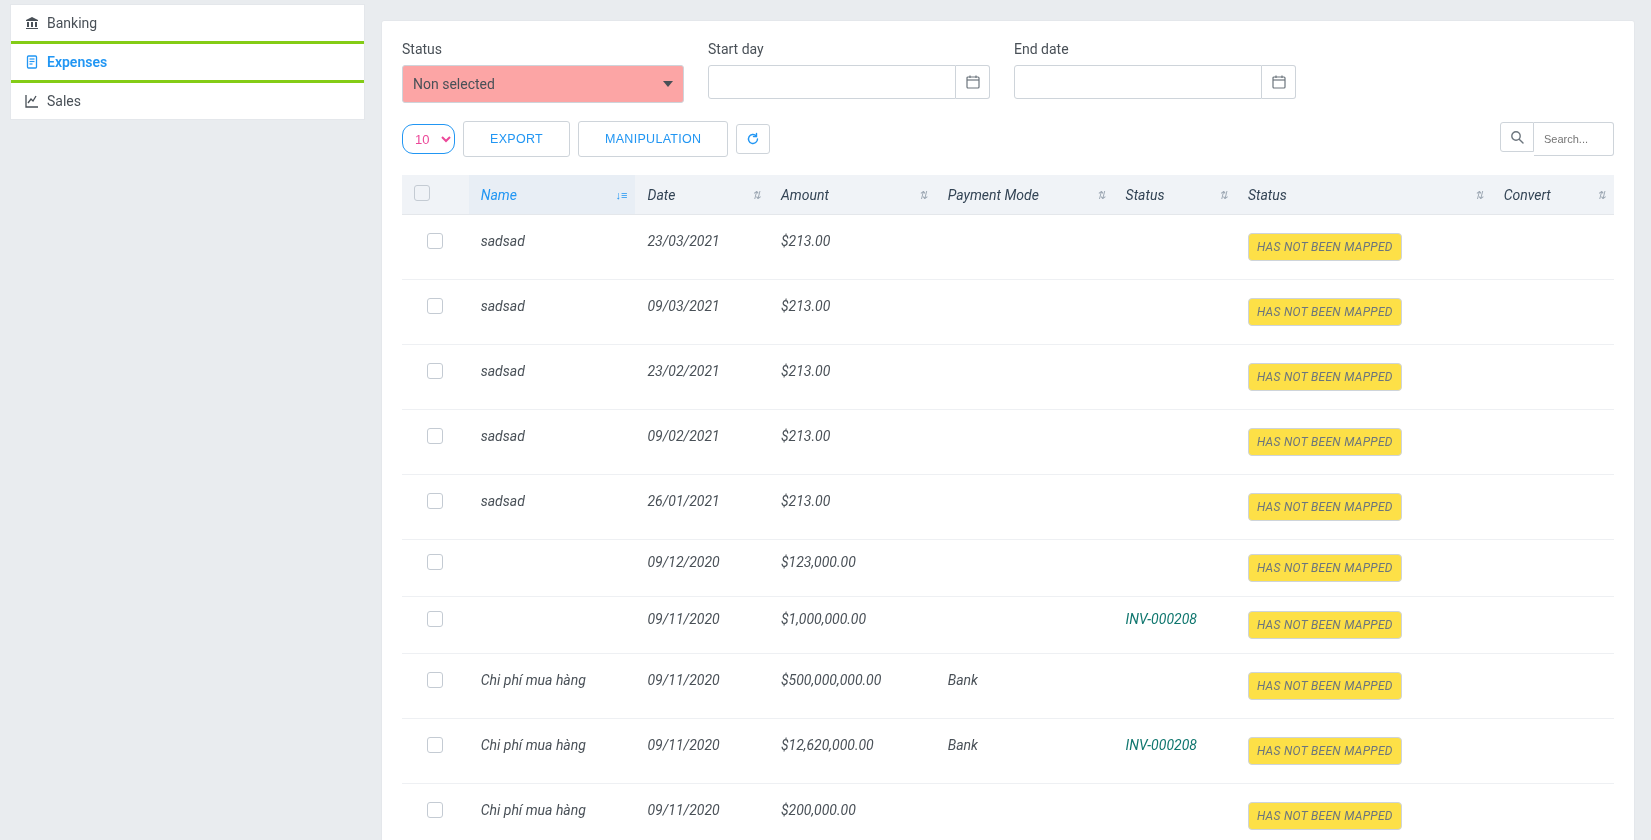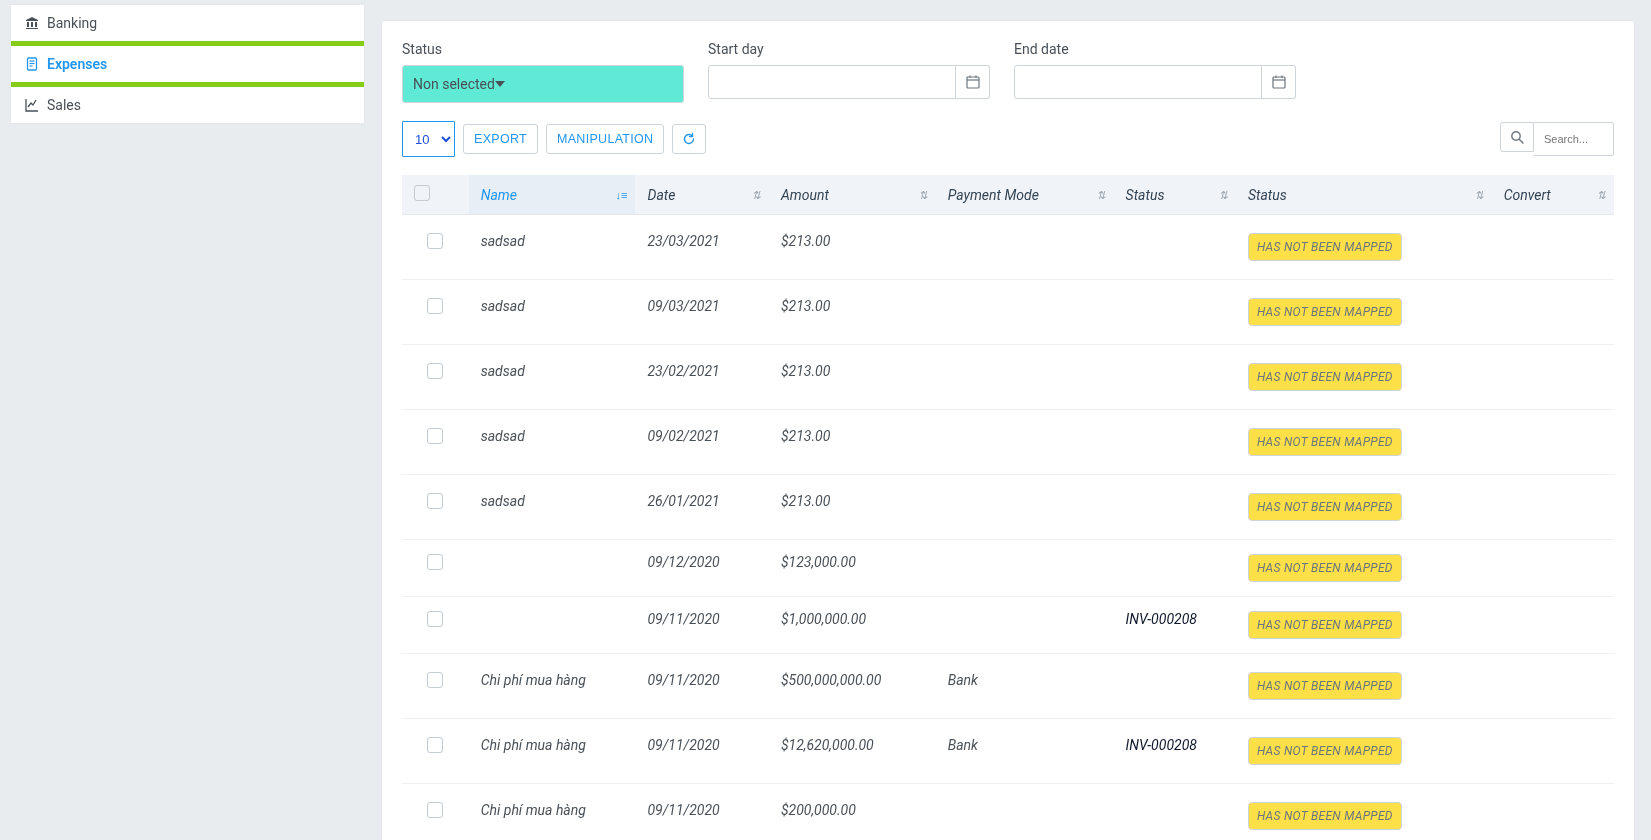--- a/index.html
+++ b/index.html
@@ -2,53 +2,53 @@
 <html><head>
 <meta charset="utf-8">
 <style>
 * { margin:0; padding:0; box-sizing:border-box; }
 body { font-family:-apple-system,BlinkMacSystemFont,"Segoe UI",Roboto,sans-serif; font-size:14px; background:#e9ecef; color:#495057; }
 
 .layout { display:flex; min-height:100vh; }
 
 .sidebar { width:365px; flex-shrink:0; padding:0 0 0 10px; }
 .sidebar-list { background:#fff; border:1px solid #e4e7eb; margin-top:4px; }
-.sidebar-item { display:flex; align-items:center; gap:8px; padding:10px 14px; border-bottom:5px solid #84cc16; color:#495057; cursor:pointer; }
+.sidebar-item { display:flex; align-items:center; gap:8px; padding:10px 14px; border-bottom:3px solid #84cc16; color:#495057; cursor:pointer; }
 .sidebar-item:last-child { border-bottom:none; }
 .sidebar-item.active { color:#2196f3; font-weight:600; }
 .sidebar-item svg { width:14px; height:14px; flex-shrink:0; }
 
 .main { flex:1; padding:20px 16px; }
 .panel { background:#fff; border:1px solid #e4e7eb; border-radius:3px; padding:20px 20px 6px; }
 
 .filters { display:flex; gap:24px; margin-bottom:18px; }
 .filter { flex:0 0 282px; }
 .filter-label { font-size:14px; color:#495057; margin-bottom:8px; }
-.select-full { width:100%; height:34px; border:1px solid #ced4da; border-radius:3px; padding:18px 10px; color:#495057; background:#5eead4; display:flex; align-items:center; cursor:pointer; }
+.select-full { width:100%; height:34px; border:1px solid #ced4da; border-radius:3px; padding:18px 10px; color:#495057; background:#fca5a5; display:flex; align-items:center; justify-content:space-between; cursor:pointer; }
 .date-wrap { display:flex; width:100%; }
 .date-input { flex:1; height:34px; border:1px solid #ced4da; border-radius:3px 0 0 3px; padding:0 10px; background:#fff; }
 .date-btn { width:34px; height:34px; border:1px solid #ced4da; border-left:none; border-radius:0 3px 3px 0; background:#fff; display:flex; align-items:center; justify-content:center; color:#6c757d; cursor:pointer; }
 
 .toolbar { display:flex; gap:8px; align-items:center; margin-bottom:18px; }
-.page-size { height:36px; border:1px solid #2196f3; border-radius:1px; padding:0 8px; color:#1d4ed8; background:#fff; cursor:pointer; font-size:13px; }
-.btn-outline { height:30px; border:1px solid #ced4da; border-radius:3px; padding:0 10px; background:#fff; color:#2196f3; cursor:pointer; font-size:12.5px; letter-spacing:.3px; }
+.page-size { height:30px; border:1px solid #2196f3; border-radius:11px; padding:0 8px; color:#ec4899; background:#fff; cursor:pointer; font-size:13px; }
+.btn-outline { height:36px; border:1px solid #ced4da; border-radius:3px; padding:0 26px; background:#fff; color:#2196f3; cursor:pointer; font-size:12.5px; letter-spacing:.3px; }
 .btn-refresh { height:30px; width:34px; border:1px solid #ced4da; border-radius:3px; background:#fff; color:#2196f3; display:flex; align-items:center; justify-content:center; cursor:pointer; }
 .search-wrap { margin-left:auto; display:flex; }
 .search-icon-btn { width:34px; height:30px; border:1px solid #ced4da; border-radius:3px 0 0 3px; background:#fff; color:#6c757d; display:flex; align-items:center; justify-content:center; cursor:pointer; }
 .search-input { width:80px; height:30px; border:1px solid #ced4da; border-left:none; border-radius:0 3px 3px 0; padding:16px 10px; font-size:11px; }
 
 .tbl { width:100%; border-collapse:collapse;font-style:italic; }
 .tbl th { background:#f0f3f7; text-align:left; padding:10px 12px; font-weight:400; color:#345; border-bottom:1px solid #e4e7eb; position:relative; }
 .tbl th.sorted { color:#2196f3; background:#e8eef5; }
 .sort-ind { position:absolute; right:8px; top:50%; transform:translateY(-50%); color:#9aa5b1; font-size:11px; }
 .tbl th.sorted .sort-ind { color:#2196f3; }
 .tbl td { padding:14px 12px; border-bottom:1px solid #eef0f3; vertical-align:top; }
 .tbl tr.pad td { padding:18px 12px; }
 .chk { width:16px; height:16px; border:1.5px solid #c4cbd3; border-radius:3px; cursor:pointer; display:inline-block; }
-.inv-link { color:#0f172a; cursor:pointer; }
+.inv-link { color:#0f766e; cursor:pointer; }
 .badge-unmapped { display:inline-block; border:1px solid #ced4da; border-radius:4px; padding:6px 8px; background:#fde047; color:#6c757d; font-size:12px; letter-spacing:.3px; }
 .col-check { width:60px; text-align:center; }
 .col-name { width:150px; }
 .col-date { width:120px; }
 .col-amount { width:150px; }
 .col-pm { width:160px; }
 .col-inv { width:110px; }
 .col-status { width:230px; }
 .col-convert { width:110px; }
 

